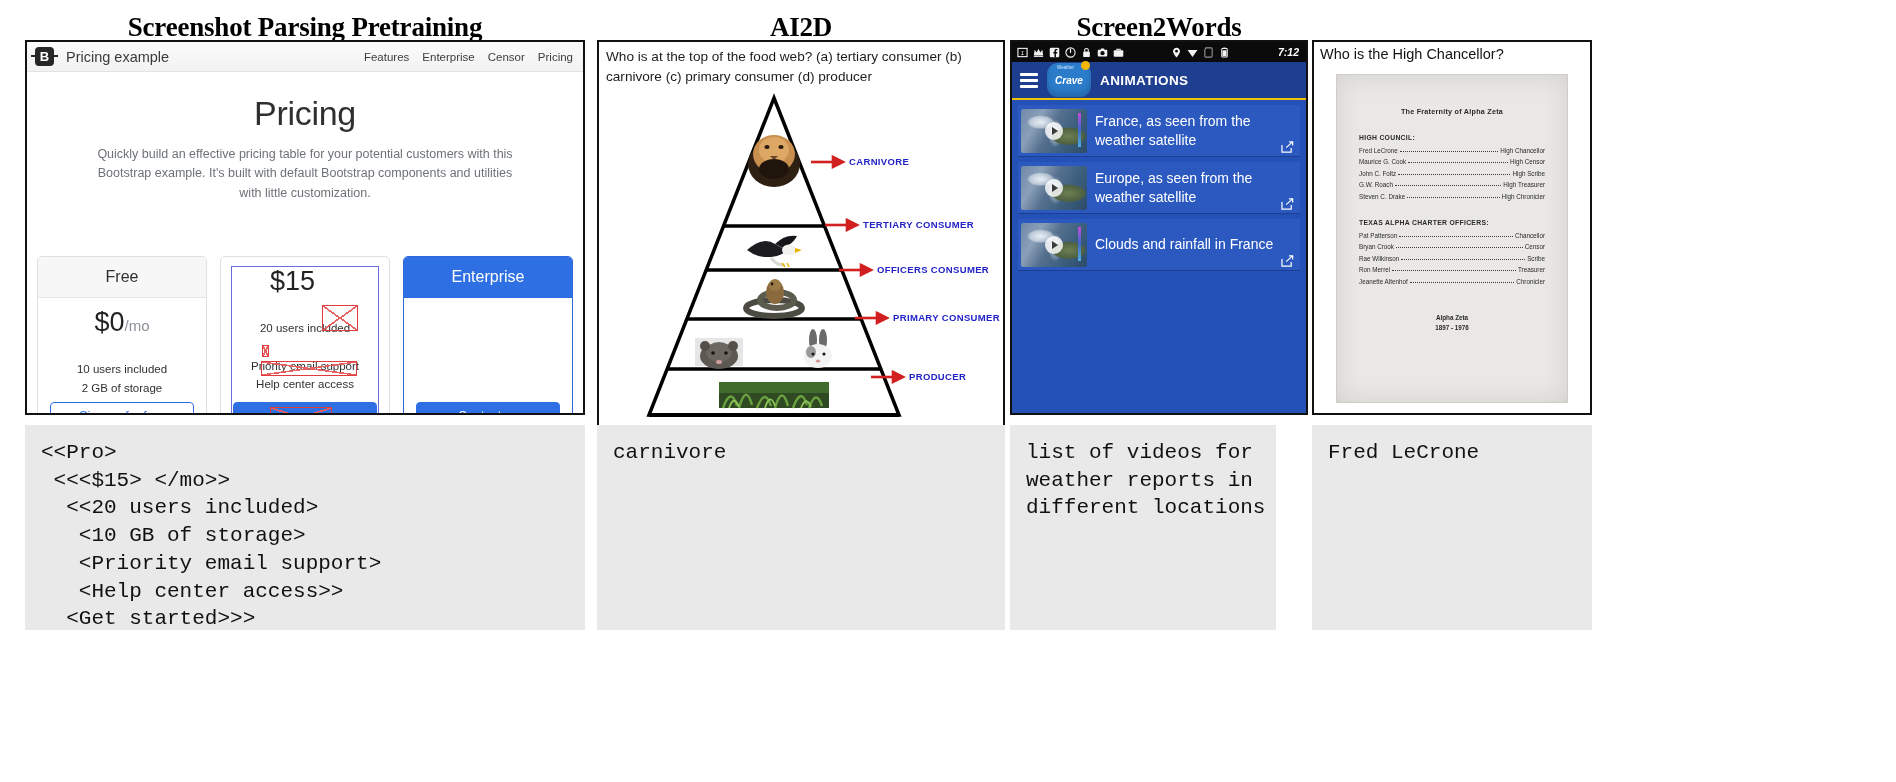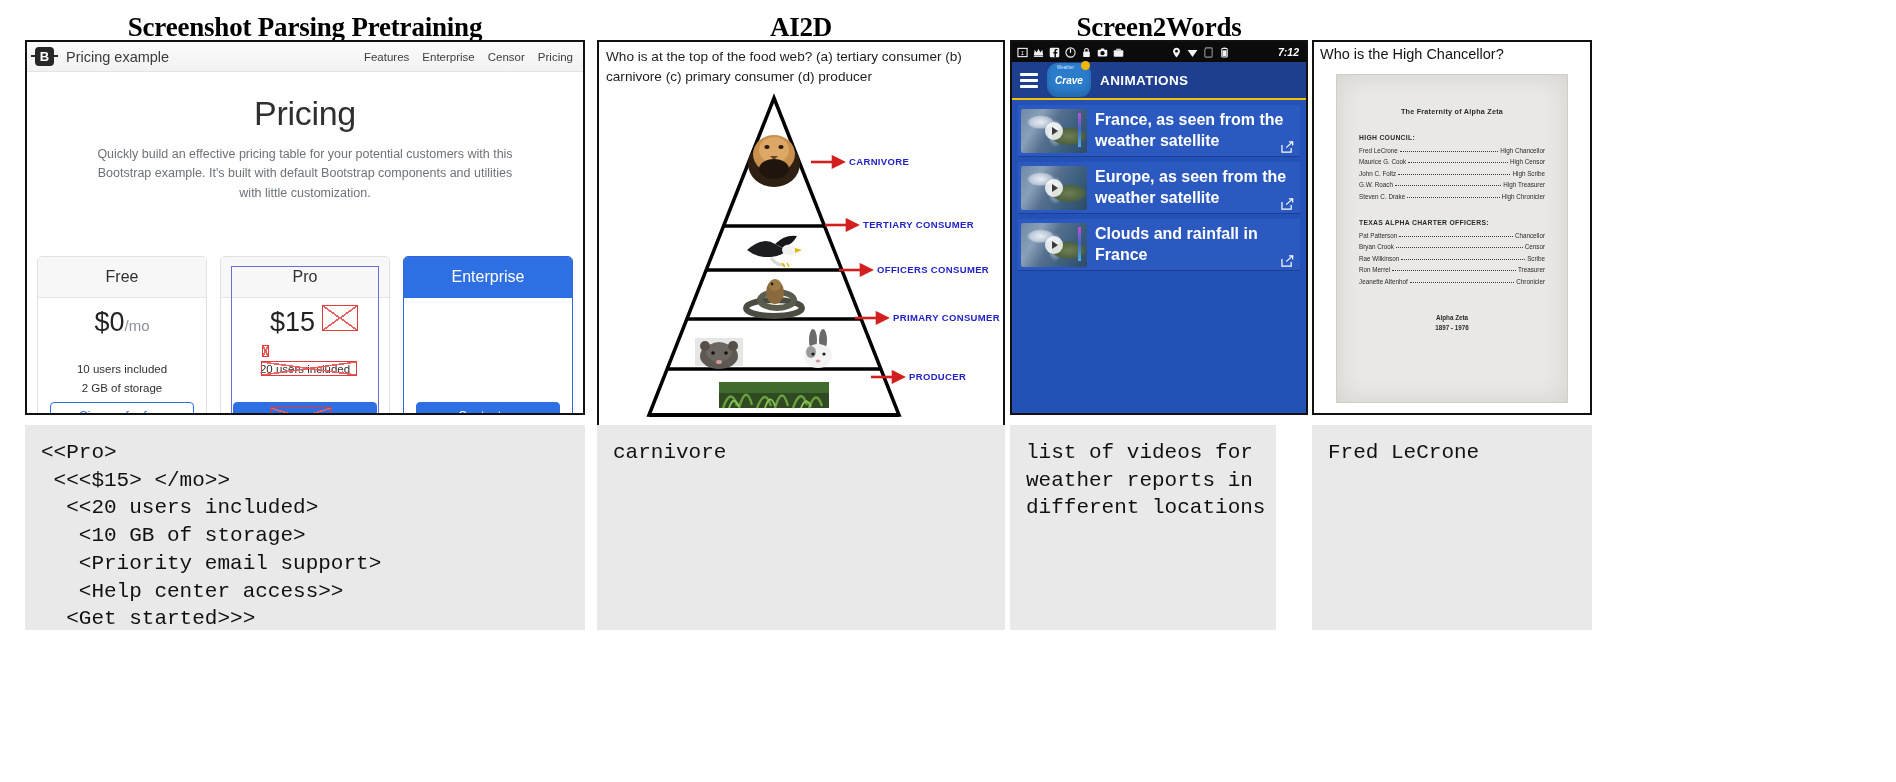--- a/index.html
+++ b/index.html
@@ -178,21 +178,21 @@
     position:absolute; left:50%; top:50%; transform:translate(-50%,-50%);
     width:18px; height:18px; border-radius:50%;
     background:rgba(255,255,255,.82);
     display:flex; align-items:center; justify-content:center;
   }
   .m-play i {
     width:0; height:0; border-left:6px solid #3a3a3a;
     border-top:4px solid transparent; border-bottom:4px solid transparent;
     margin-left:2px;
   }
-  .m-itxt { color:#fff; font-size:16px; font-weight:bold; line-height:1.3; flex:1; }
+  .m-itxt { color:#fff; font-size:14px; font-weight:normal; line-height:1.3; flex:1; }
   .m-share { position:absolute; right:6px; bottom:3px; width:13px; height:12px; }
 
   
   .dv-q {
     position:absolute; left:6px; right:6px; top:4px;
     font-size:14.5px; color:#141414;
   }
   .dv-page {
     position:absolute; left:22px; right:22px; top:32px; bottom:10px;
     background:#e9e8e4;
@@ -252,21 +252,20 @@
             <div>10 users included</div>
             <div>2 GB of storage</div>
             <div>Email support</div>
             <div>Help center access</div>
           </div>
         </div>
         <div class="bs-cta outline">Sign up for free</div>
       </div>
 
       <div class="bs-card">
-        <div class="bs-card-head">Pro</div>
         <div class="bs-card-body">
           <div class="bs-price">
             <span>$15</span><small style="opacity:0;">/mo</small>
           </div>
           <div class="bs-feats">
             <div>20 users included</div>
             <div style="opacity:0;">10 GB of storage</div>
             <div>Priority email support</div>
             <div>Help center access</div>
           </div>

